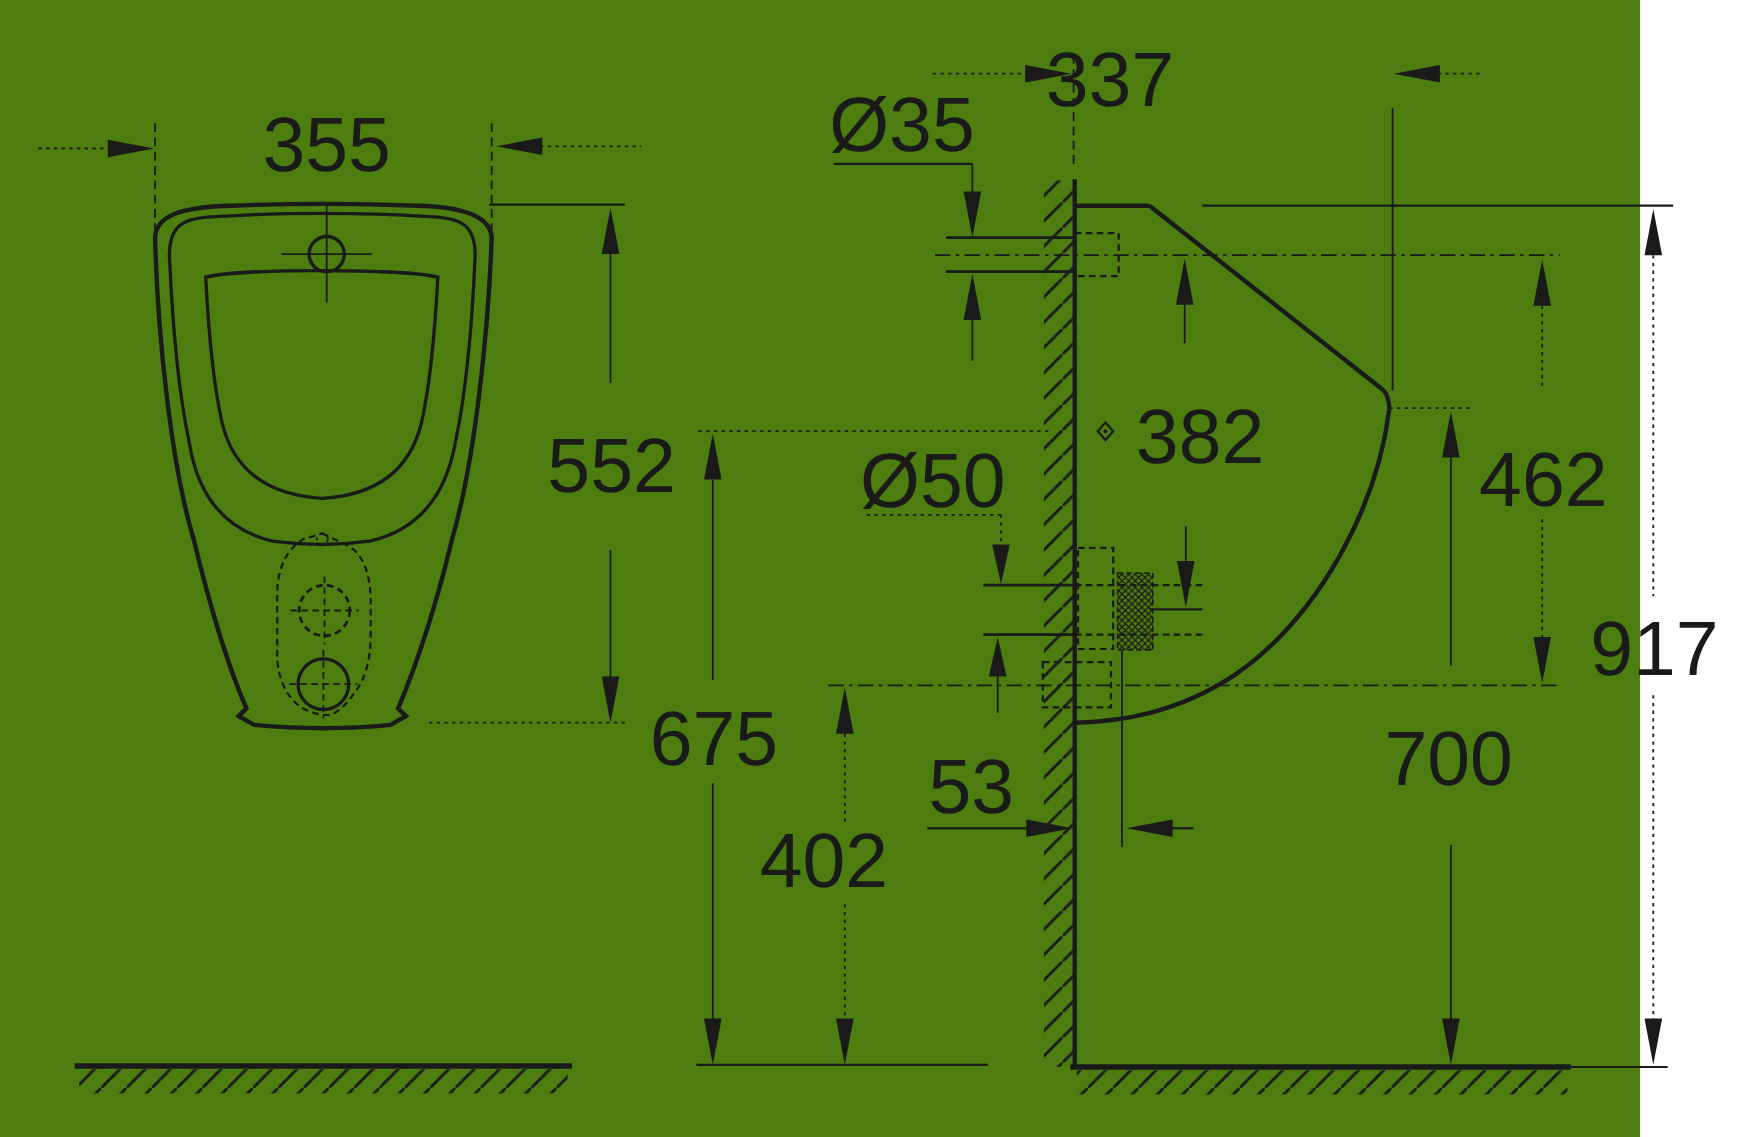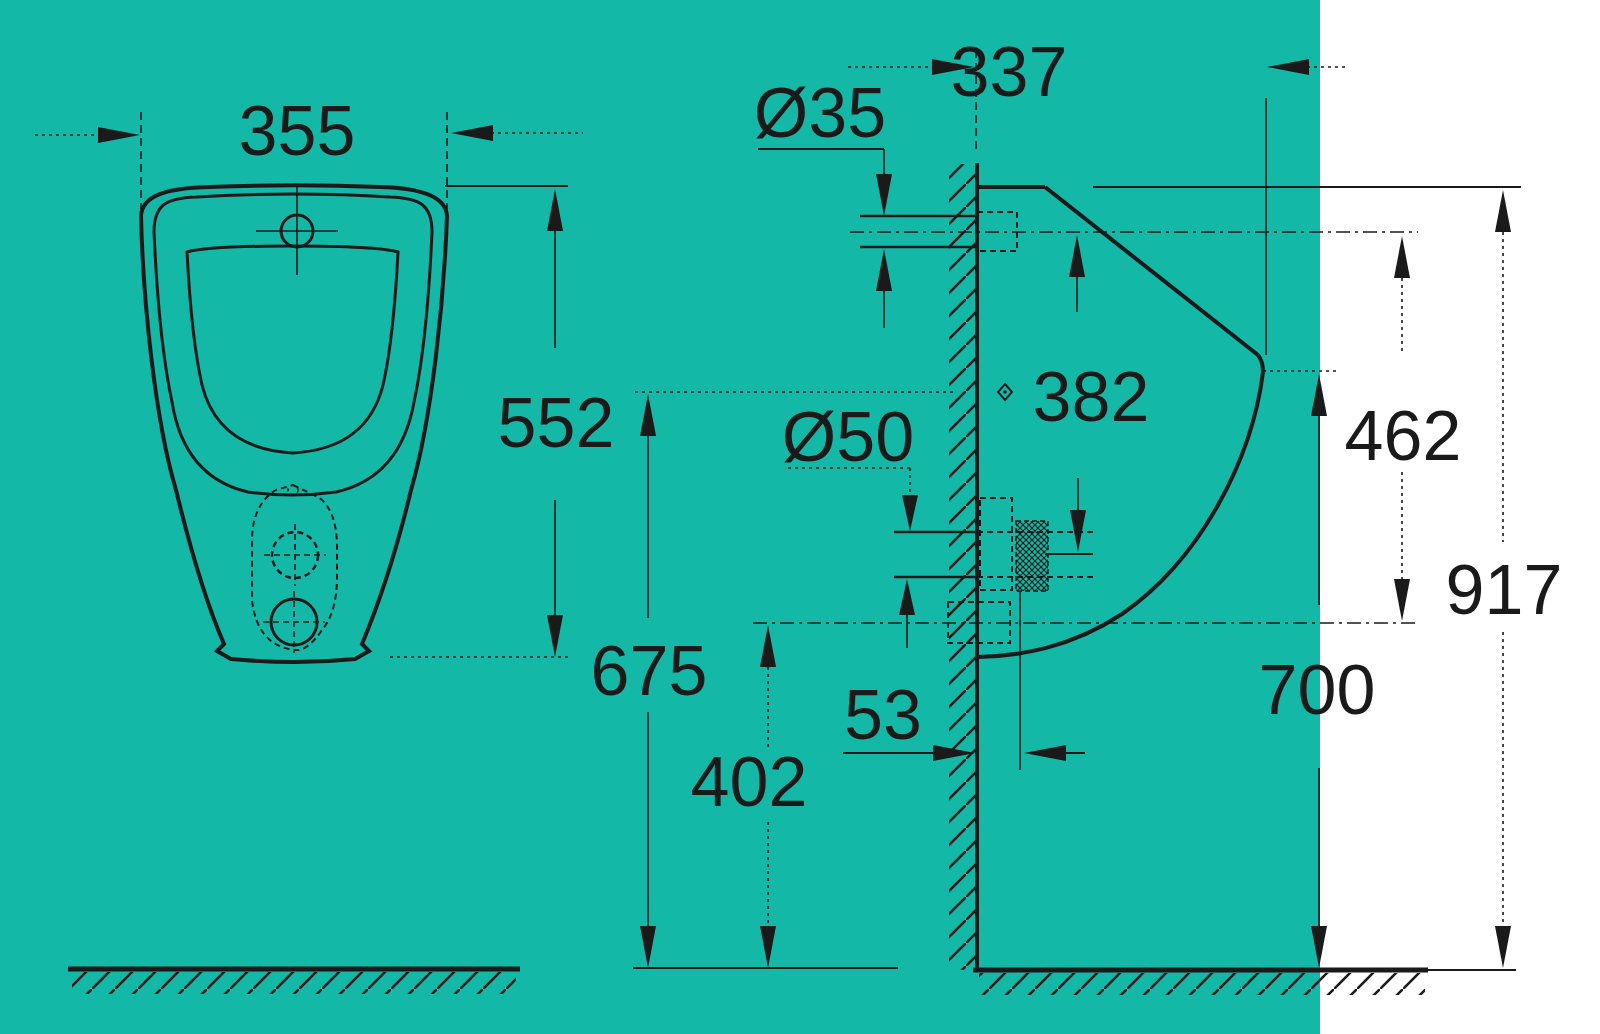--- a/index.html
+++ b/index.html
@@ -1,16 +1,16 @@
 <!DOCTYPE html>
 <html><head>
 <meta charset="utf-8">
 <style>
   html,body{margin:0;padding:0;background:#ffffff;}
-  .stage{width:1320px;height:1034px;position:relative;background:#14b8a6;}
+  .stage{width:1491px;height:1034px;position:relative;background:#4d7c0f;}
   svg{display:block;}
   svg text{
     font-family:"Liberation Sans", sans-serif;
     font-size:70px;
     fill:#1a1a1a;
     text-anchor:middle;
   }
   .ln{stroke:#1a1a1a;fill:none;}
   .w4{stroke-width:4;}
   .w3{stroke-width:3;}

